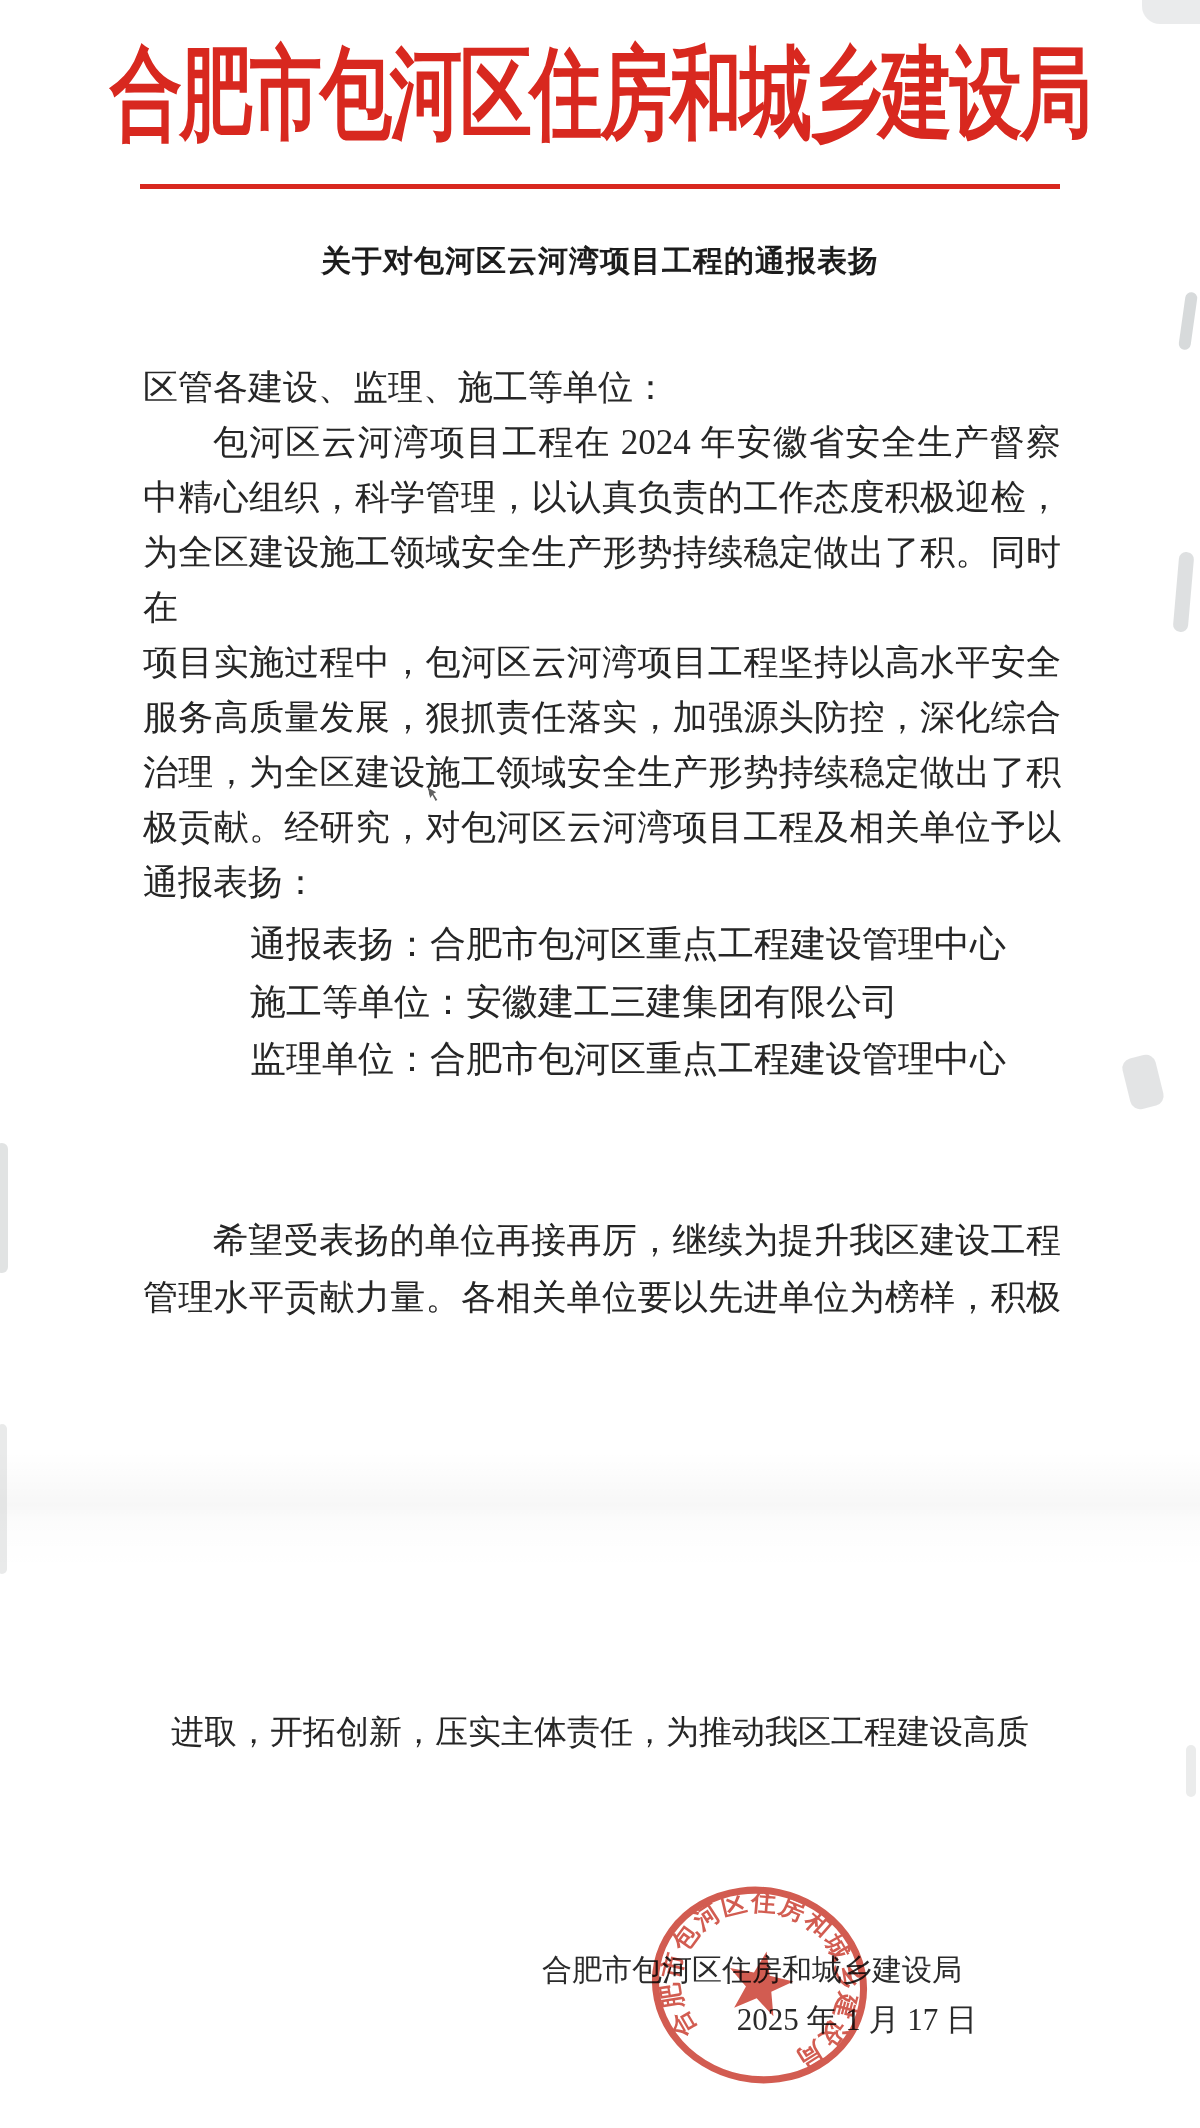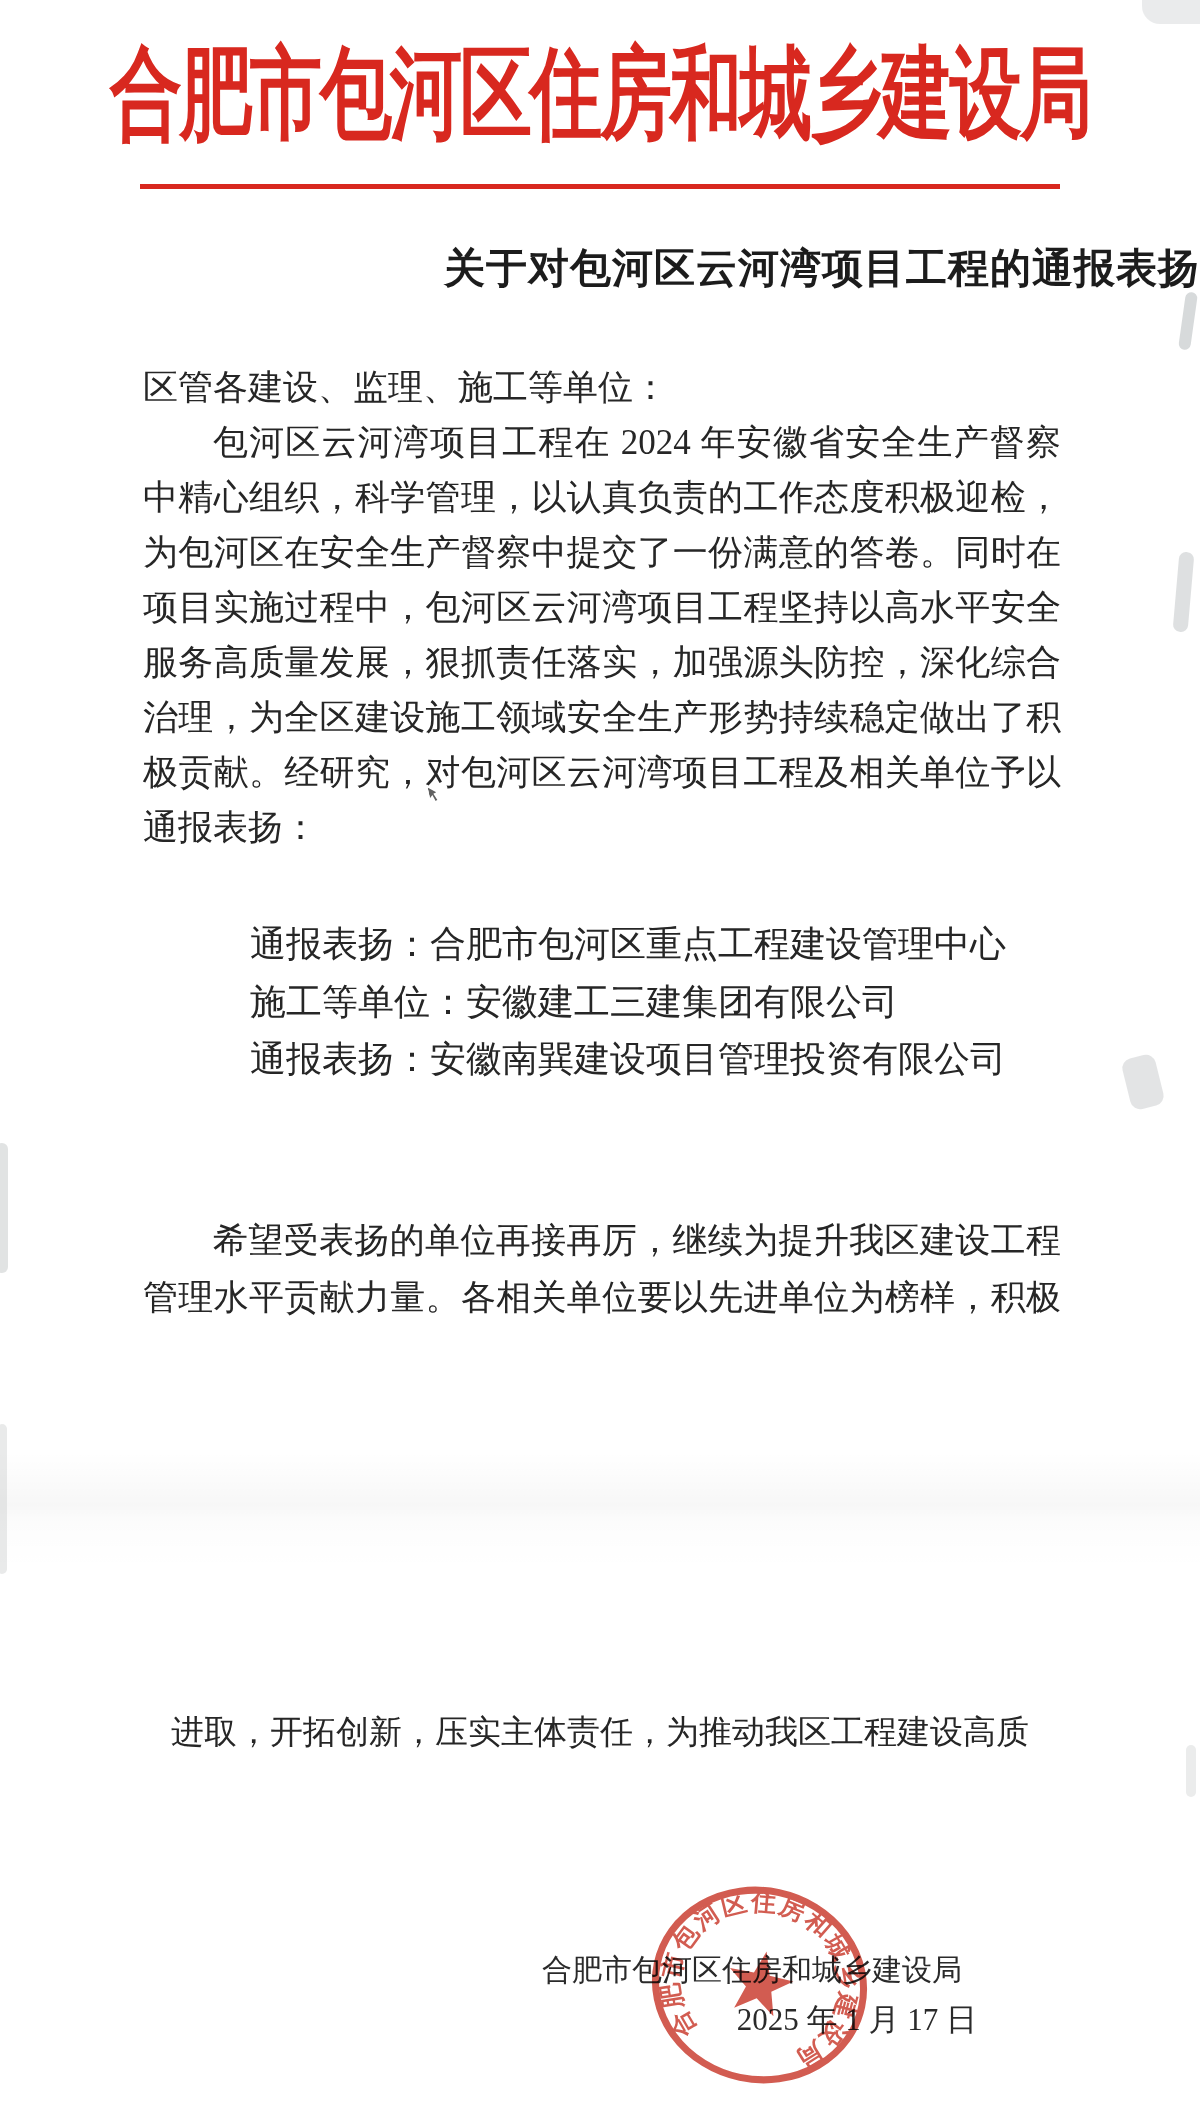--- a/index.html
+++ b/index.html
@@ -19,21 +19,21 @@
     font-family:"Liberation Serif","DejaVu Serif",serif;
     white-space:nowrap;
   }
   .red-rule{
     position:absolute;top:184px;left:140px;width:920px;height:5px;
     background:var(--header_red,#d8281f);
   }
   
   .doc-title{
     position:absolute;top:241px;left:0;width:100%;margin:0;
-    text-align:right;font-size:41px;font-weight:bold;letter-spacing:1px;
+    text-align:center;font-size:30px;font-weight:bold;letter-spacing:1px;
     color:var(--title_black,#1c1c1c);
     font-family:"Liberation Sans","DejaVu Sans",sans-serif;
     white-space:nowrap;
   }
   
   .body-block{position:absolute;left:143px;width:918px;}
   .b1{top:360px;font-size:35px;line-height:55px;}
   .line{margin:0;white-space:nowrap;}
   .fill{white-space:normal;text-align:justify;text-align-last:justify;}
   .indent{text-indent:70px;}
@@ -86,32 +86,32 @@
 
   <div class="agency">合肥市包河区住房和城乡建设局</div>
   <div class="red-rule"></div>
 
   <h2 class="doc-title">关于对包河区云河湾项目工程的通报表扬</h2>
 
   <div class="body-block b1">
     <p class="line">区管各建设、监理、施工等单位：</p>
     <p class="line indent fill">包河区云河湾项目工程在 2024 年安徽省安全生产督察</p>
     <p class="line fill">中精心组织，科学管理，以认真负责的工作态度积极迎检，</p>
-    <p class="line fill">为包河区在安全生产督察中提交了一份满意的答卷。同时在</p>
+    <p class="line fill">为全区建设施工领域安全生产形势持续稳定做出了积。同时在</p>
     <p class="line fill">项目实施过程中，包河区云河湾项目工程坚持以高水平安全</p>
     <p class="line fill">服务高质量发展，狠抓责任落实，加强源头防控，深化综合</p>
     <p class="line fill">治理，为全区建设施工领域安全生产形势持续稳定做出了积</p>
     <p class="line fill">极贡献。经研究，对包河区云河湾项目工程及相关单位予以</p>
     <p class="line">通报表扬：</p>
   </div>
 
   <div class="units">
     <p class="line">通报表扬：合肥市包河区重点工程建设管理中心</p>
     <p class="line">施工等单位：安徽建工三建集团有限公司</p>
-    <p class="line">通报表扬：安徽南巽建设项目管理投资有限公司</p>
+    <p class="line">监理单位：合肥市包河区重点工程建设管理中心</p>
   </div>
 
   <div class="body-block b2">
     <p class="line indent fill">希望受表扬的单位再接再厉，继续为提升我区建设工程</p>
     <p class="line fill">管理水平贡献力量。各相关单位要以先进单位为榜样，积极</p>
   </div>
 
   <div class="body-block b3">
     <p class="line">进取，开拓创新，压实主体责任，为推动我区工程建设高质</p>
   </div>

